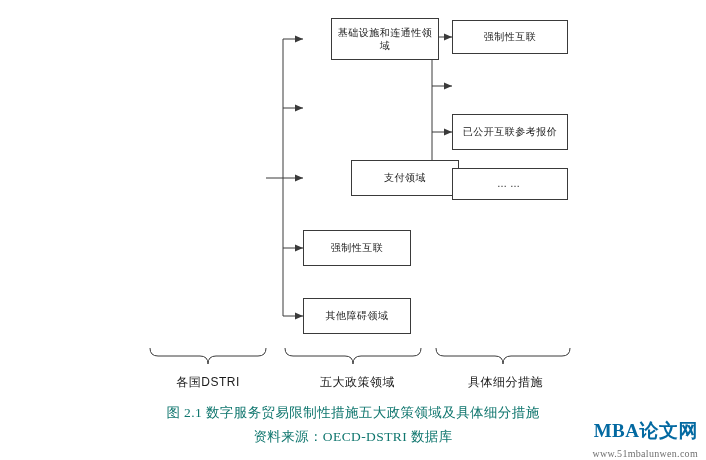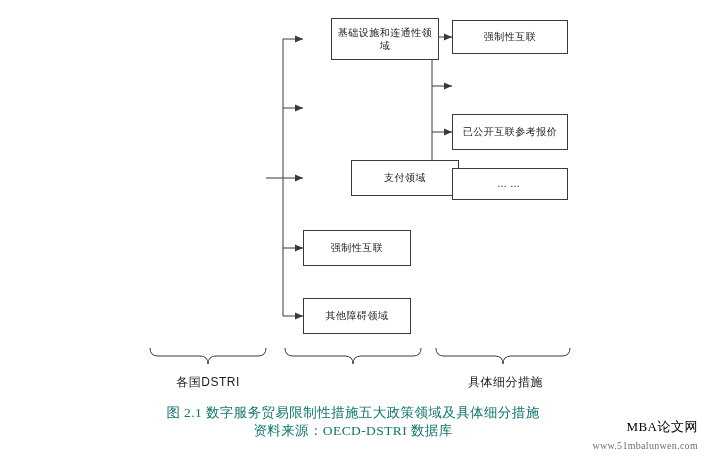--- a/index.html
+++ b/index.html
@@ -90,33 +90,34 @@
     top: 404px;
     width: 706px;
     text-align: center;
     font-family: "Liberation Serif", serif;
     font-size: 13.5px;
     color: #0f766e;
     letter-spacing: 0.4px;
   }
   .caption .line2 {
     display: block;
+    margin-top: 6px;
   }
   .watermark {
     position: absolute;
     right: 8px;
     top: 418px;
     text-align: right;
     font-family: "Liberation Serif", serif;
   }
   .watermark .wm-main {
     display: block;
-    font-size: 13px;
-    font-weight: normal;
-    color: #000000;
+    font-size: 19px;
+    font-weight: bold;
+    color: #0369a1;
     letter-spacing: 0.5px;
   }
   .watermark .wm-sub {
     display: block;
     font-size: 10px;
     color: #6f6f6f;
     margin-top: 4px;
     letter-spacing: 0.3px;
   }
 </style>
@@ -176,20 +177,21 @@
     <span>强制性互联</span>
   </div>
   <div class="node leaf l3">
     <span>已公开互联参考报价</span>
   </div>
   <div class="node leaf l4">
     <span>……</span>
   </div>
 
   <div class="brace-label bl1">各国DSTRI</div>
+  <div class="brace-label bl2">五大政策领域</div>
   <div class="brace-label bl3">具体细分措施</div>
 
 </div>
 
 <div class="caption">
   <span>图 2.1   数字服务贸易限制性措施五大政策领域及具体细分措施</span>
   <span class="line2">资料来源：OECD-DSTRI 数据库</span>
 </div>
 
 <div class="watermark">

